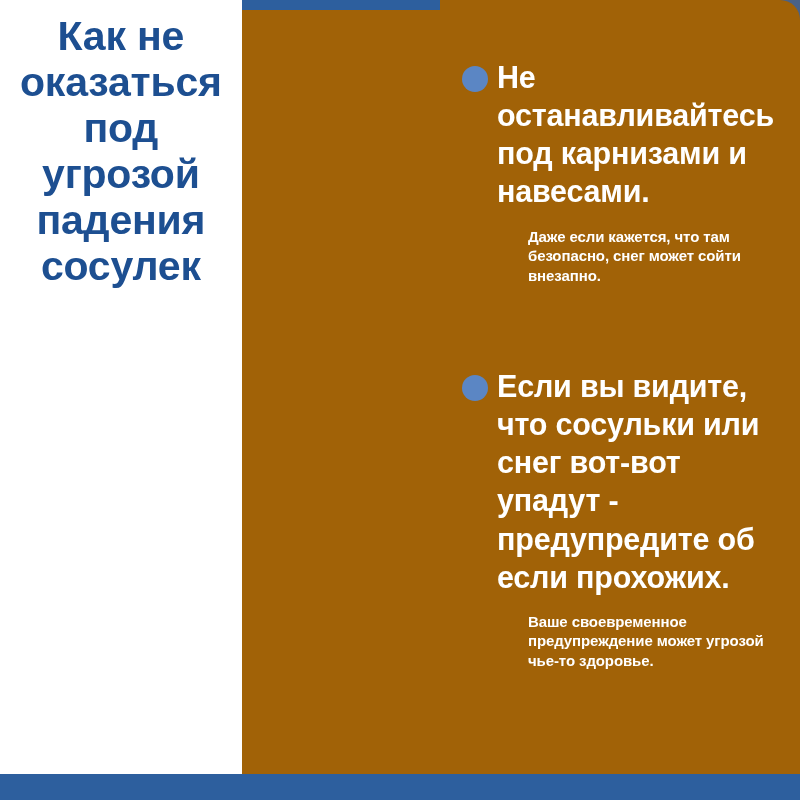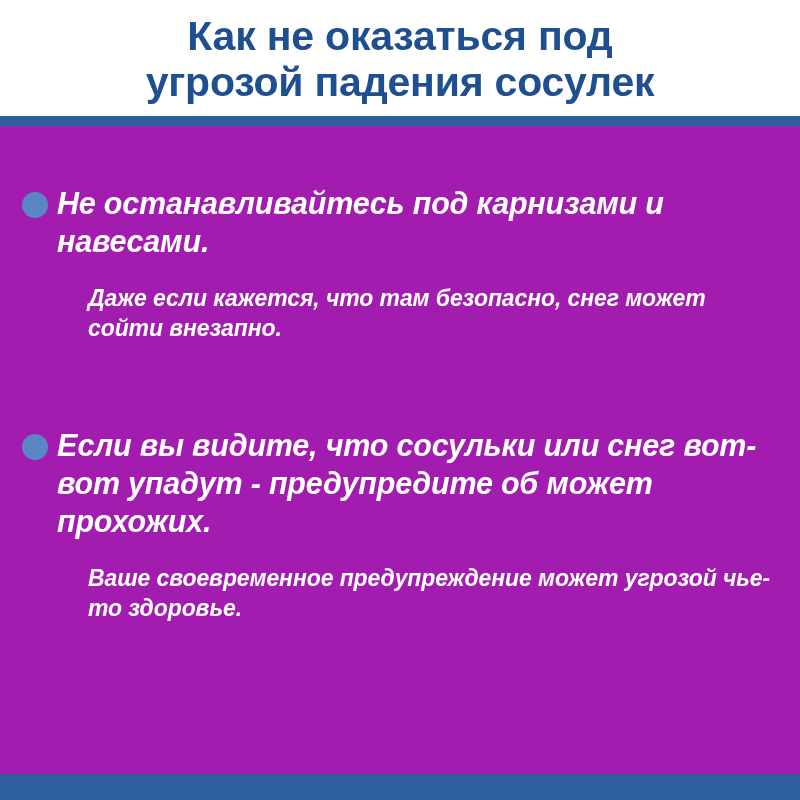--- a/index.html
+++ b/index.html
@@ -11,23 +11,24 @@
     height: 800px;
     overflow: hidden;
     font-family: "Liberation Sans", sans-serif;
     background: #4a6287;
   }
   .poster {
     position: relative;
     width: 800px;
     height: 800px;
     box-sizing: border-box;
-    background: #a21caf;
+    background: #a16207;
     display: flex;
-    flex-direction: column;
+    flex-direction: row;
+    border-radius: 20px;
   }
 
   
   .header {
     background: #ffffff;
     width: 100%;
     padding: 14px 20px 10px 20px;
     box-sizing: border-box;
     text-align: center;
   }
@@ -61,35 +62,34 @@
     width: 26px;
     height: 26px;
     border-radius: 50%;
     background: #5b86c4;
     flex: 0 0 26px;
     margin-top: 8px;
     margin-right: 9px;
   }
   .tip-texts {
     flex: 1;
-    font-style: italic;
   }
   .tip-main {
     color: #ffffff;
     font-size: 30.5px;
     font-weight: bold;
     line-height: 1.25;
     letter-spacing: -0.2px;
   }
   .tip-sub {
     color: #ffffff;
-    font-size: 23px;
+    font-size: 15px;
     font-weight: bold;
     line-height: 1.3;
-    margin-top: 24px;
+    margin-top: 16px;
     padding-left: 31px;
     letter-spacing: -0.1px;
   }
   .tip-gap {
     height: 72px;
   }
 
   
   .footer-strip {
     position: absolute;
@@ -119,21 +119,21 @@
         <div class="tip-main">Не останавливайтесь под карнизами и навесами.</div>
         <div class="tip-sub">Даже если кажется, что там безопасно, снег может сойти внезапно.</div>
       </div>
     </div>
 
     <div class="tip-gap"></div>
 
     <div class="tip">
       <div class="bullet"></div>
       <div class="tip-texts">
-        <div class="tip-main">Если вы видите, что сосульки или снег вот-вот упадут - предупредите об может прохожих.</div>
+        <div class="tip-main">Если вы видите, что сосульки или снег вот-вот упадут - предупредите об если прохожих.</div>
         <div class="tip-sub">Ваше своевременное предупреждение может угрозой чье-то здоровье.</div>
       </div>
     </div>
 
   </div>
 
   <div class="footer-strip"></div>
 </div>
 
 </body></html>

